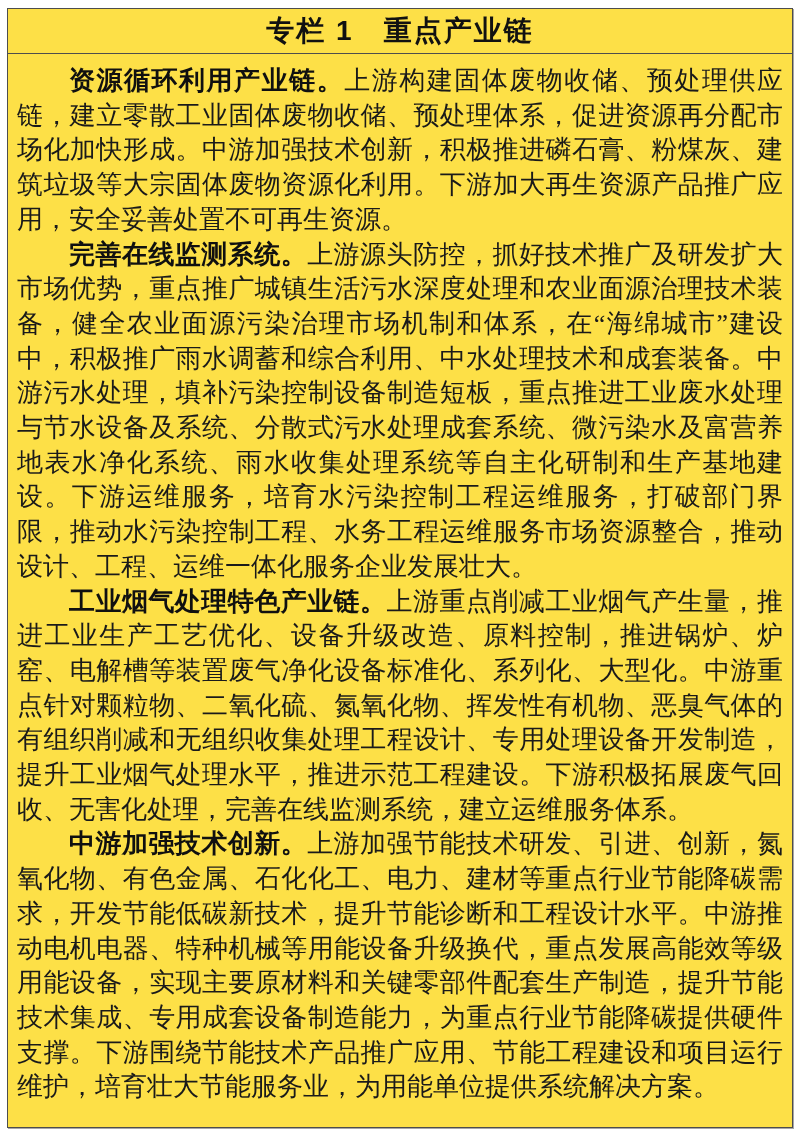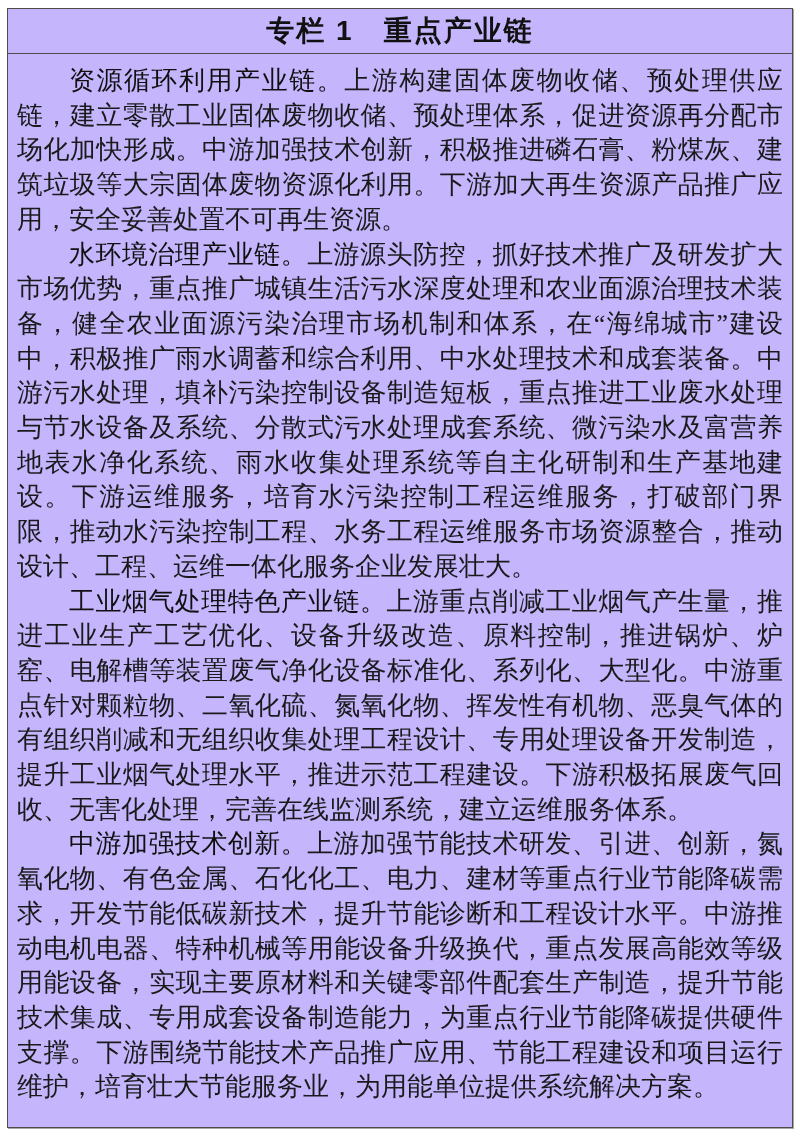--- a/index.html
+++ b/index.html
@@ -17,21 +17,21 @@
     color: #1a1a1a;
   }
   .feature-box {
     position: absolute;
     left: 7px;
     top: 8px;
     width: 786px;
     height: 1120px;
     box-sizing: border-box;
     border: 1px solid #4d4d4d;
-    background: #c4b5fd;
+    background: #fde047;
     box-shadow: 1px 1px 0 rgba(60,60,60,0.45);
   }
   .box-title {
     height: 45px;
     box-sizing: border-box;
     border-bottom: 1px solid #4d4d4d;
     display: flex;
     align-items: center;
     justify-content: center;
     font-family: "Liberation Sans", sans-serif;
@@ -49,41 +49,41 @@
     line-height: 34.7px;
     text-align: justify;
     text-justify: inter-character;
   }
   .box-body p {
     margin: 0;
     padding: 0;
     text-indent: 2em;
   }
   .box-body .lead {
-    font-weight: normal;
+    font-weight: bold;
     color: #101010;
   }
   .box-body .body-text {
     font-weight: normal;
     font-family: Liberation Serif, serif;
   }
 </style>
 </head>
 <body>
 
 <div class="page">
   <div class="feature-box">
 
     <div class="box-title">专栏 1　重点产业链</div>
 
     <div class="box-body">
 
       <p><span class="lead">资源循环利用产业链。</span><span class="body-text">上游构建固体废物收储、预处理供应链，建立零散工业固体废物收储、预处理体系，促进资源再分配市场化加快形成。中游加强技术创新，积极推进磷石膏、粉煤灰、建筑垃圾等大宗固体废物资源化利用。下游加大再生资源产品推广应用，安全妥善处置不可再生资源。</span></p>
 
-      <p><span class="lead">水环境治理产业链。</span><span class="body-text">上游源头防控，抓好技术推广及研发扩大市场优势，重点推广城镇生活污水深度处理和农业面源治理技术装备，健全农业面源污染治理市场机制和体系，在“海绵城市”建设中，积极推广雨水调蓄和综合利用、中水处理技术和成套装备。中游污水处理，填补污染控制设备制造短板，重点推进工业废水处理与节水设备及系统、分散式污水处理成套系统、微污染水及富营养地表水净化系统、雨水收集处理系统等自主化研制和生产基地建设。下游运维服务，培育水污染控制工程运维服务，打破部门界限，推动水污染控制工程、水务工程运维服务市场资源整合，推动设计、工程、运维一体化服务企业发展壮大。</span></p>
+      <p><span class="lead">完善在线监测系统。</span><span class="body-text">上游源头防控，抓好技术推广及研发扩大市场优势，重点推广城镇生活污水深度处理和农业面源治理技术装备，健全农业面源污染治理市场机制和体系，在“海绵城市”建设中，积极推广雨水调蓄和综合利用、中水处理技术和成套装备。中游污水处理，填补污染控制设备制造短板，重点推进工业废水处理与节水设备及系统、分散式污水处理成套系统、微污染水及富营养地表水净化系统、雨水收集处理系统等自主化研制和生产基地建设。下游运维服务，培育水污染控制工程运维服务，打破部门界限，推动水污染控制工程、水务工程运维服务市场资源整合，推动设计、工程、运维一体化服务企业发展壮大。</span></p>
 
       <p><span class="lead">工业烟气处理特色产业链。</span><span class="body-text">上游重点削减工业烟气产生量，推进工业生产工艺优化、设备升级改造、原料控制，推进锅炉、炉窑、电解槽等装置废气净化设备标准化、系列化、大型化。中游重点针对颗粒物、二氧化硫、氮氧化物、挥发性有机物、恶臭气体的有组织削减和无组织收集处理工程设计、专用处理设备开发制造，提升工业烟气处理水平，推进示范工程建设。下游积极拓展废气回收、无害化处理，完善在线监测系统，建立运维服务体系。</span></p>
 
       <p><span class="lead">中游加强技术创新。</span><span class="body-text">上游加强节能技术研发、引进、创新，氮氧化物、有色金属、石化化工、电力、建材等重点行业节能降碳需求，开发节能低碳新技术，提升节能诊断和工程设计水平。中游推动电机电器、特种机械等用能设备升级换代，重点发展高能效等级用能设备，实现主要原材料和关键零部件配套生产制造，提升节能技术集成、专用成套设备制造能力，为重点行业节能降碳提供硬件支撑。下游围绕节能技术产品推广应用、节能工程建设和项目运行维护，培育壮大节能服务业，为用能单位提供系统解决方案。</span></p>
 
     </div>
   </div>
 </div>
 
 </body></html>

